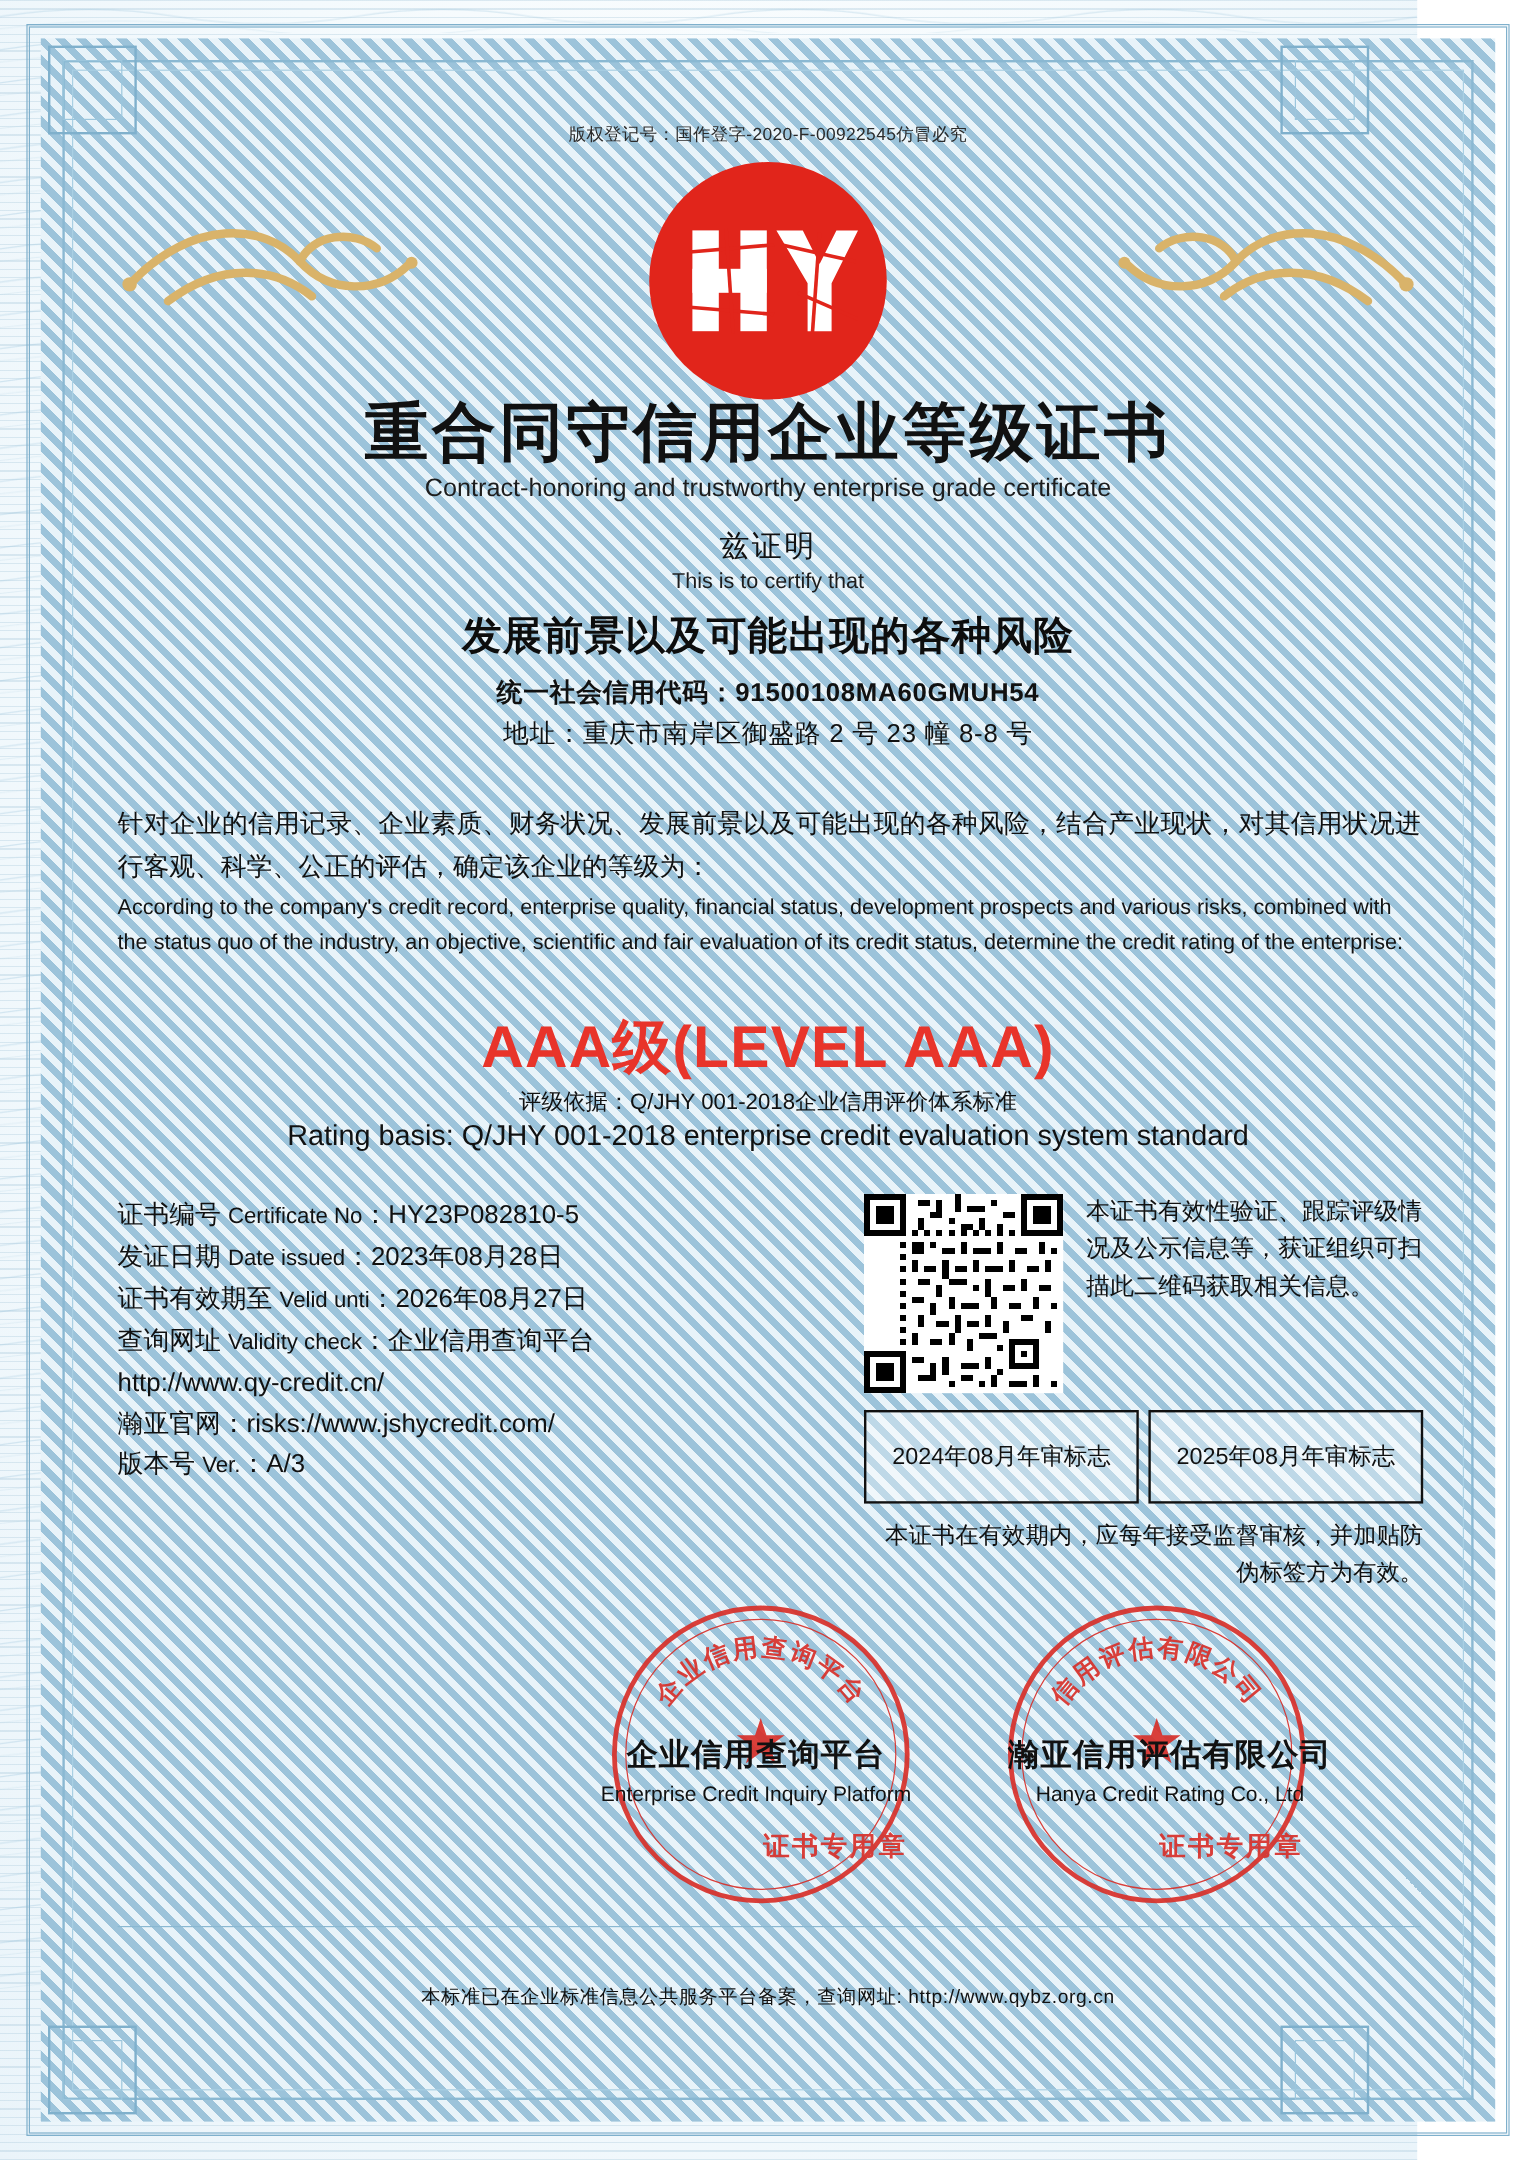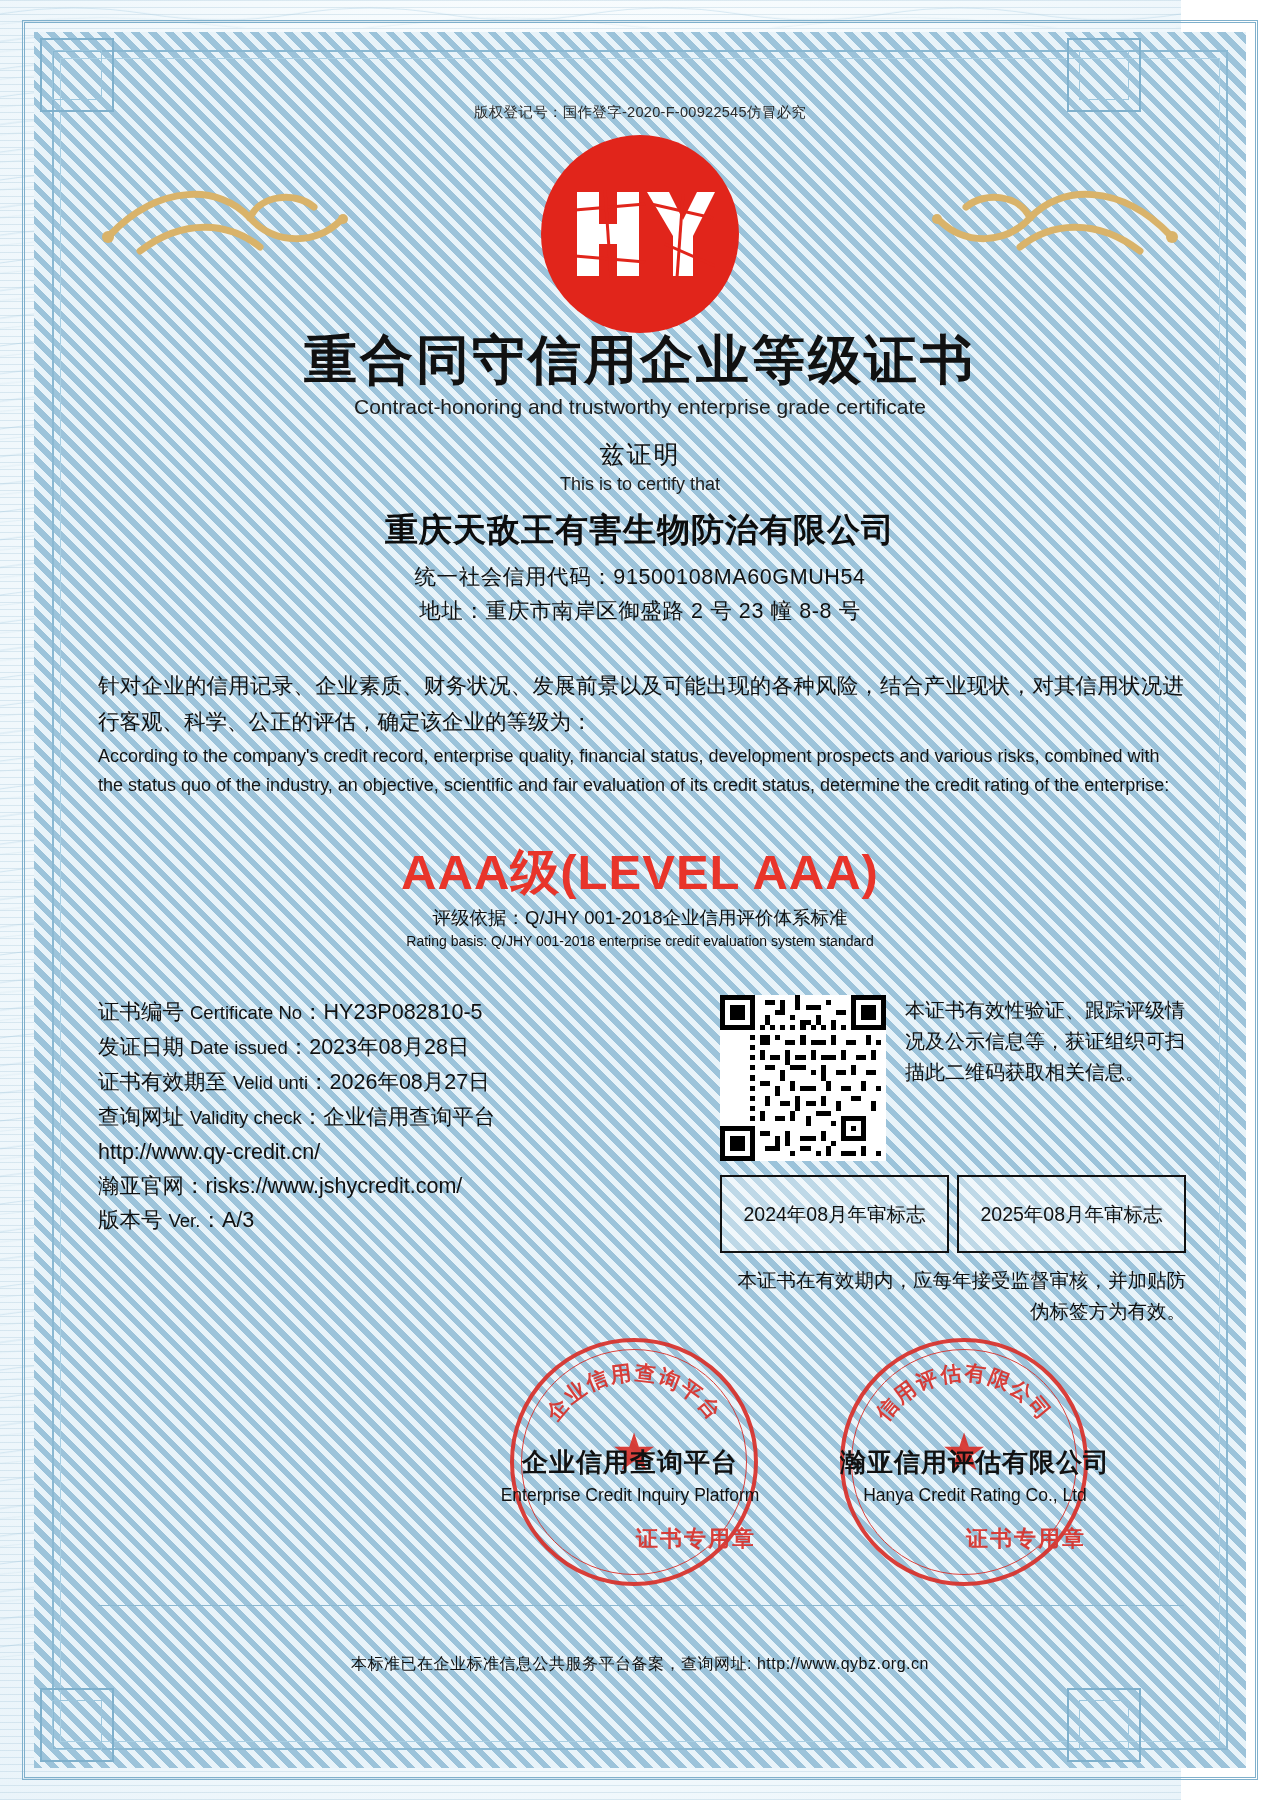--- a/index.html
+++ b/index.html
@@ -188,20 +188,21 @@
     letter-spacing: 1px;
   }
   .uscc {
     position: absolute;
     top: 492px;
     left: 0; right: 0;
     text-align: center;
     font-size: 21.5px;
     color: #111;
     letter-spacing: 0.6px;
+    font-weight: bold;
   }
   .address {
     position: absolute;
     top: 526px;
     left: 0; right: 0;
     text-align: center;
     font-size: 21.5px;
     color: #111;
     letter-spacing: 0.6px;
   }
@@ -246,21 +247,21 @@
     left: 0; right: 0;
     text-align: center;
     font-size: 18.5px;
     color: #111;
   }
   .basis-en {
     position: absolute;
     top: 863px;
     left: 0; right: 0;
     text-align: center;
-    font-size: 14px;
+    font-size: 24px;
     color: #111;
   }
 
   
   .details {
     position: absolute;
     top: 925px;
     left: 18px;
     width: 580px;
     font-size: 21.5px;
@@ -485,21 +486,21 @@
         </g>
       </svg>
     </div>
 
     <div class="title-cn">重合同守信用企业等级证书</div>
     <div class="title-en">Contract-honoring and trustworthy enterprise grade certificate</div>
 
     <div class="certify-cn">兹证明</div>
     <div class="certify-en">This is to certify that</div>
 
-    <div class="company">重庆天敌王有害生物防治有限公司</div>
+    <div class="company">发展前景以及可能出现的各种风险</div>
     <div class="uscc">统一社会信用代码：91500108MA60GMUH54</div>
     <div class="address">地址：重庆市南岸区御盛路 2 号 23 幢 8-8 号</div>
 
     <div class="para-cn">针对企业的信用记录、企业素质、财务状况、发展前景以及可能出现的各种风险，结合产业现状，对其信用状况进行客观、科学、公正的评估，确定该企业的等级为：</div>
     <div class="para-en">According to the company's credit record, enterprise quality, financial status, development prospects and various risks, combined with the status quo of the industry, an objective, scientific and fair evaluation of its credit status, determine the credit rating of the enterprise:</div>
 
     <div class="level">AAA级(LEVEL AAA)</div>
     <div class="basis-cn">评级依据：Q/JHY 001-2018企业信用评价体系标准</div>
     <div class="basis-en">Rating basis: Q/JHY 001-2018 enterprise credit evaluation system standard</div>
 

